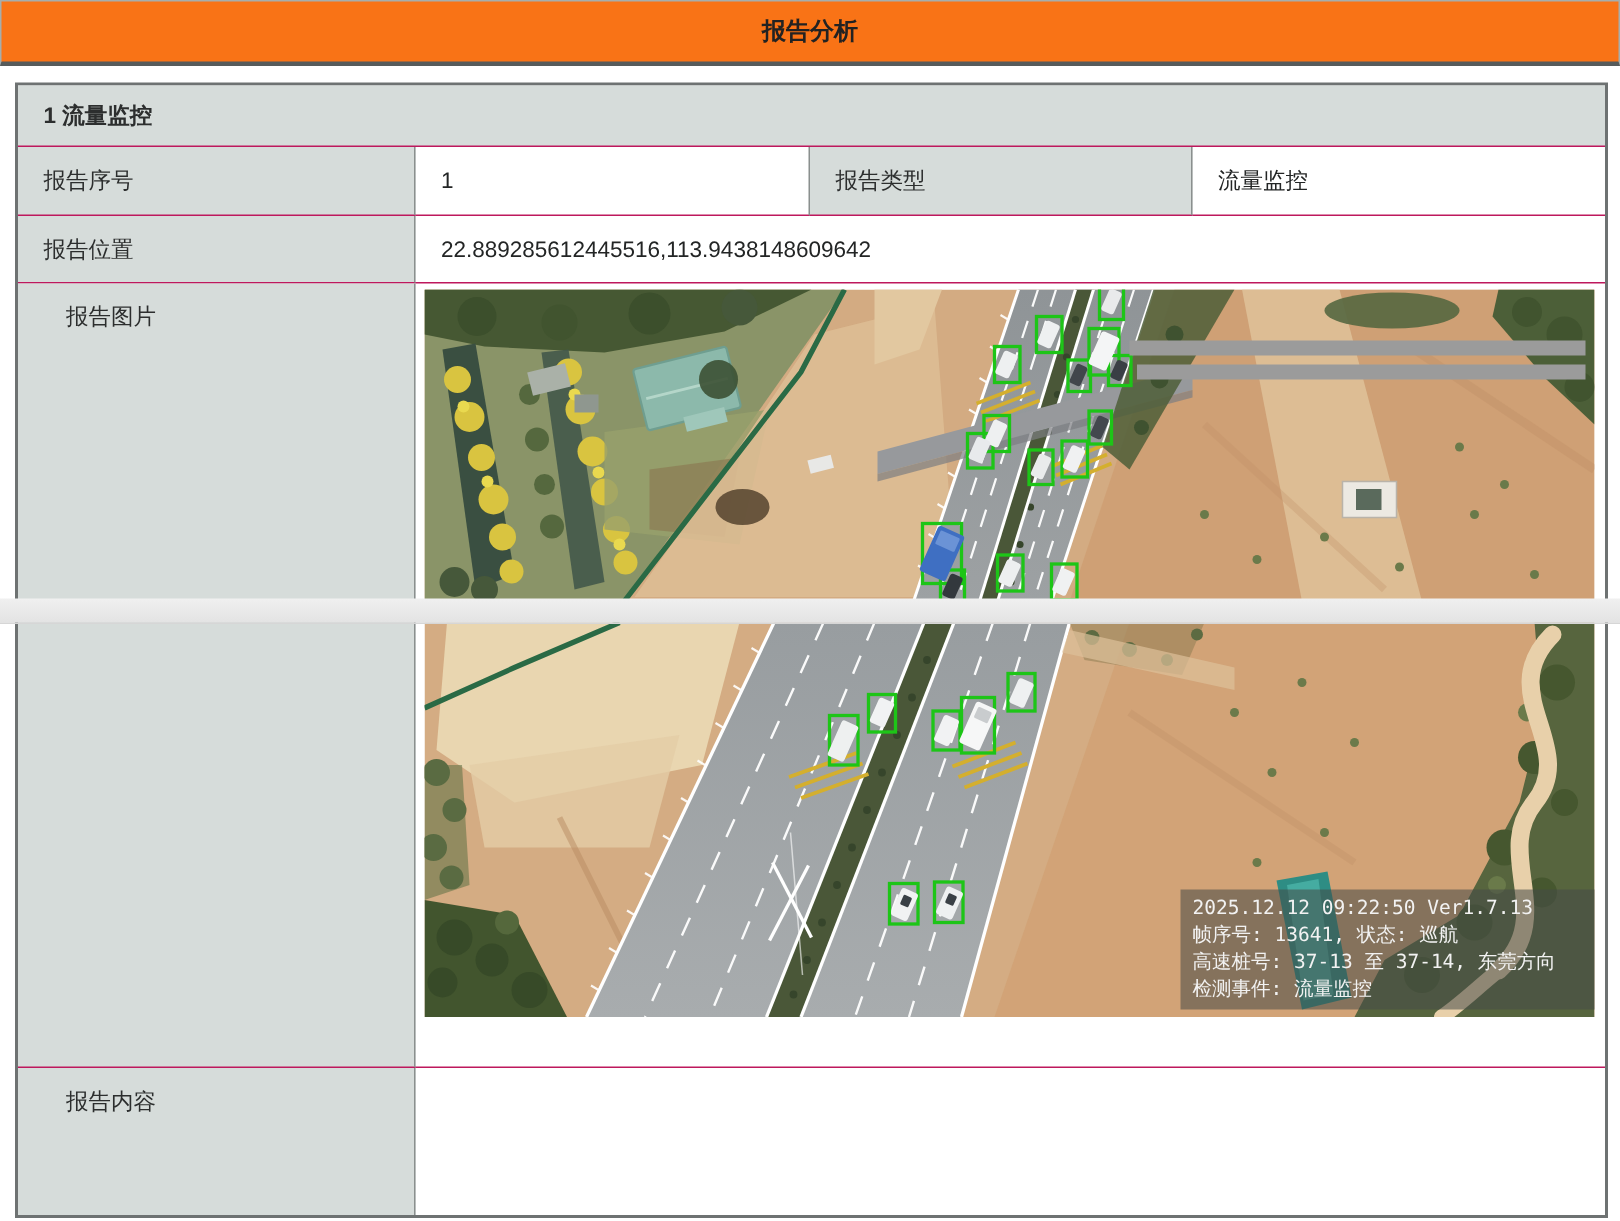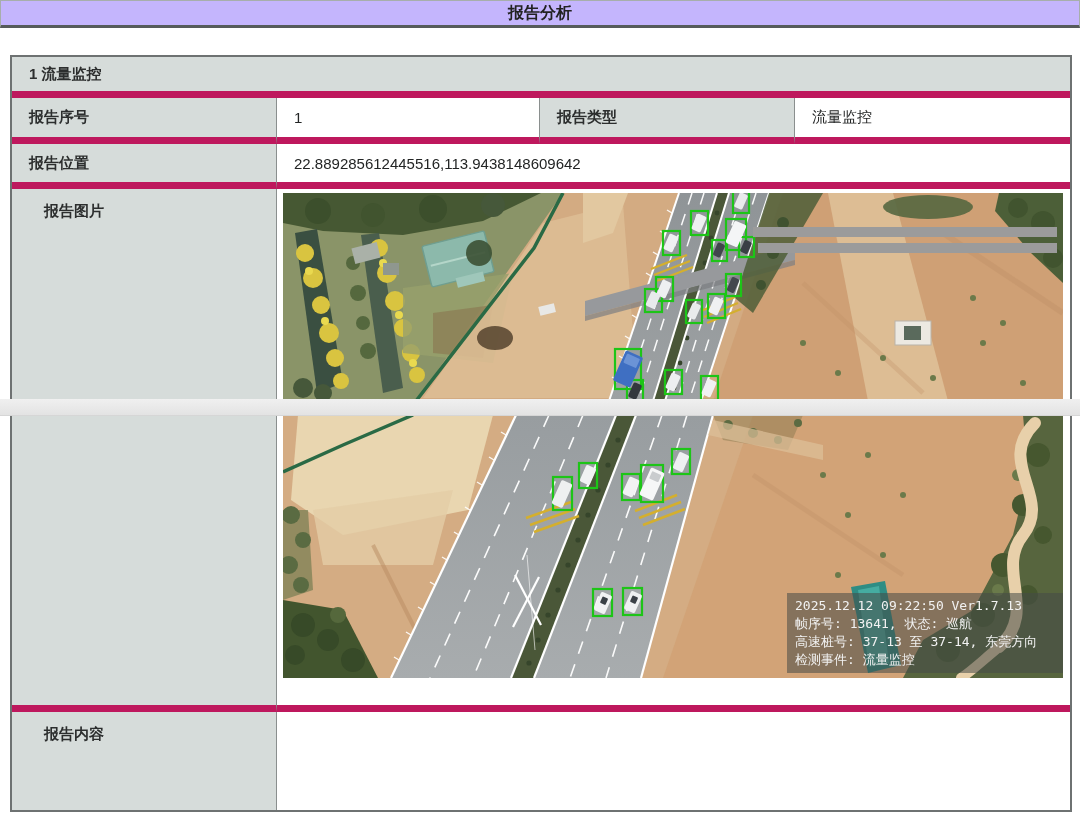--- a/index.html
+++ b/index.html
@@ -1,34 +1,34 @@
 <!DOCTYPE html>
 <html><head>
 <meta charset="utf-8">
 <style>
   html,body{margin:0;padding:0;background:#fff;width:1080px;height:814px;overflow:hidden;
     font-family:"Liberation Sans","DejaVu Sans",sans-serif;}
   .page{position:relative;width:1080px;height:814px;background:#fff;}
 
   
-  .titlebar{position:absolute;left:0;top:0;width:1080px;height:28px;box-sizing:border-box;
-    background:#c4b5fd;border:1px solid #a7aeac;border-bottom:3px solid #565b5b;
+  .titlebar{position:absolute;left:0;top:0;width:1080px;height:44px;box-sizing:border-box;
+    background:#f97316;border:1px solid #a7aeac;border-bottom:3px solid #565b5b;
     display:flex;align-items:center;justify-content:center;}
   .titlebar .t{font-size:16px;font-weight:700;color:#222;}
 
   
   .rtable{position:absolute;left:10px;top:55px;width:1062px;box-sizing:border-box;
     border:2px solid #6e7272;display:grid;
     grid-template-columns:265px 263px 255px 275px;
     grid-template-rows:41px 46px 45px 523px 98px;background:#fff;}
-  .cell{box-sizing:border-box;border-right:1px solid #8a8f8e;border-bottom:7px solid #be185d;
+  .cell{box-sizing:border-box;border-right:1px solid #8a8f8e;border-bottom:1px solid #be185d;
     display:flex;align-items:center;padding-left:17px;font-size:15px;color:#232525;}
   .cell.lastcol{border-right:none;}
   .cell.lastrow{border-bottom:none;}
-  .lbl{background:#d6dcda;font-weight:700;color:#2c2e2e;}
+  .lbl{background:#d6dcda;font-weight:400;color:#2c2e2e;}
   .sec{grid-column:1/5;background:#d6dcda;font-weight:700;color:#2c2e2e;font-size:15px;}
   .topalign{align-items:flex-start;padding-top:13px;padding-left:32px;}
   .imgcell{position:relative;padding:0;display:block;}
   .contentcell{display:block;padding:9px 14px 0 14px;line-height:34px;font-size:15px;}
 
   
   .photo-upper{position:absolute;left:283px;top:193px;width:780px;height:208px;}
   .photo-lower{position:absolute;left:283px;top:415px;width:780px;height:263px;}
   .photo-upper svg,.photo-lower svg{display:block;}
 

